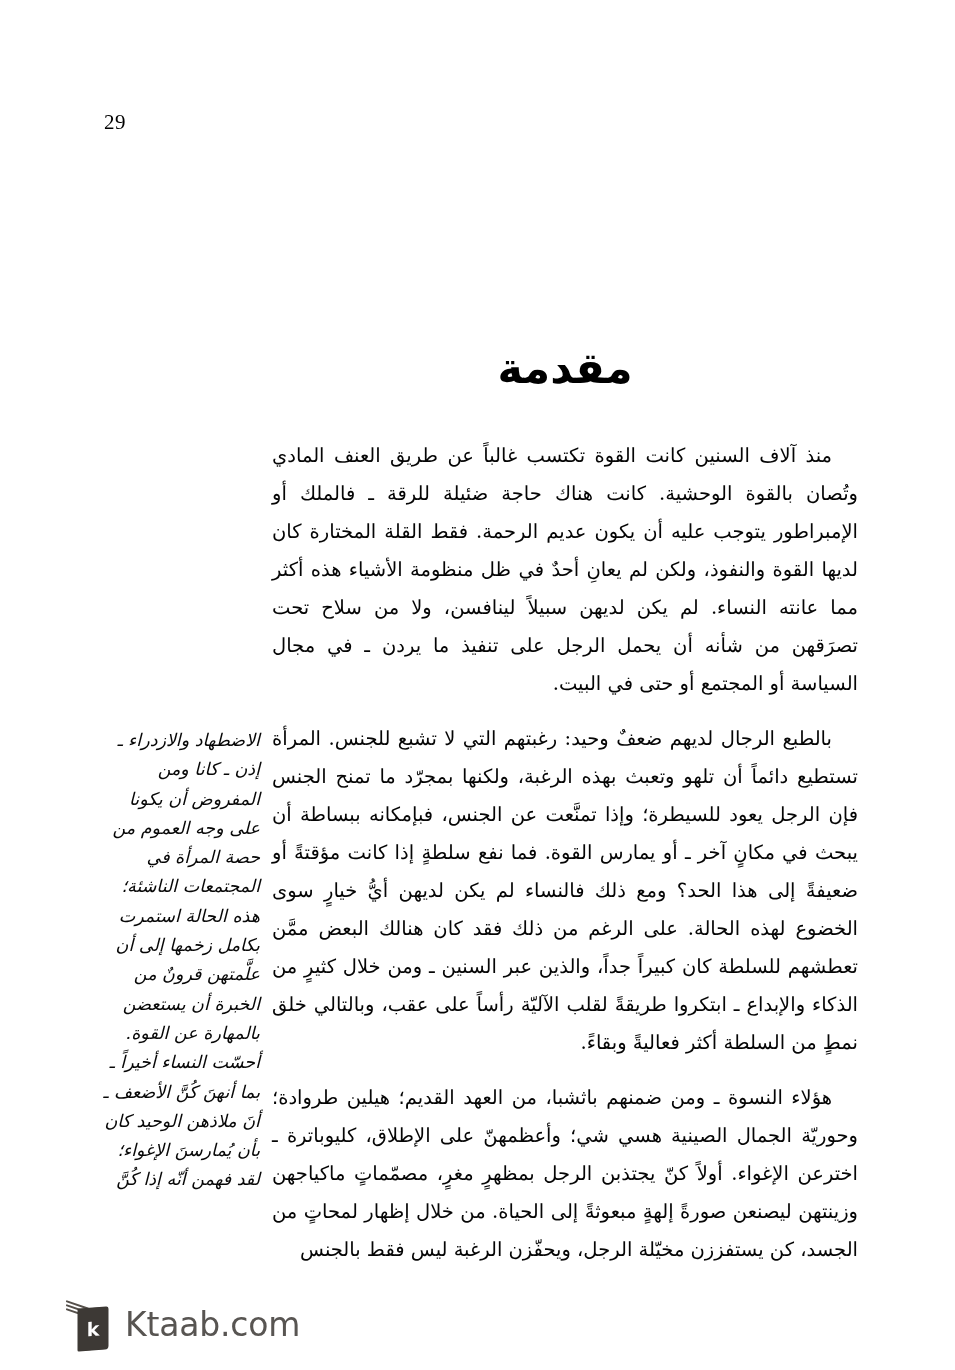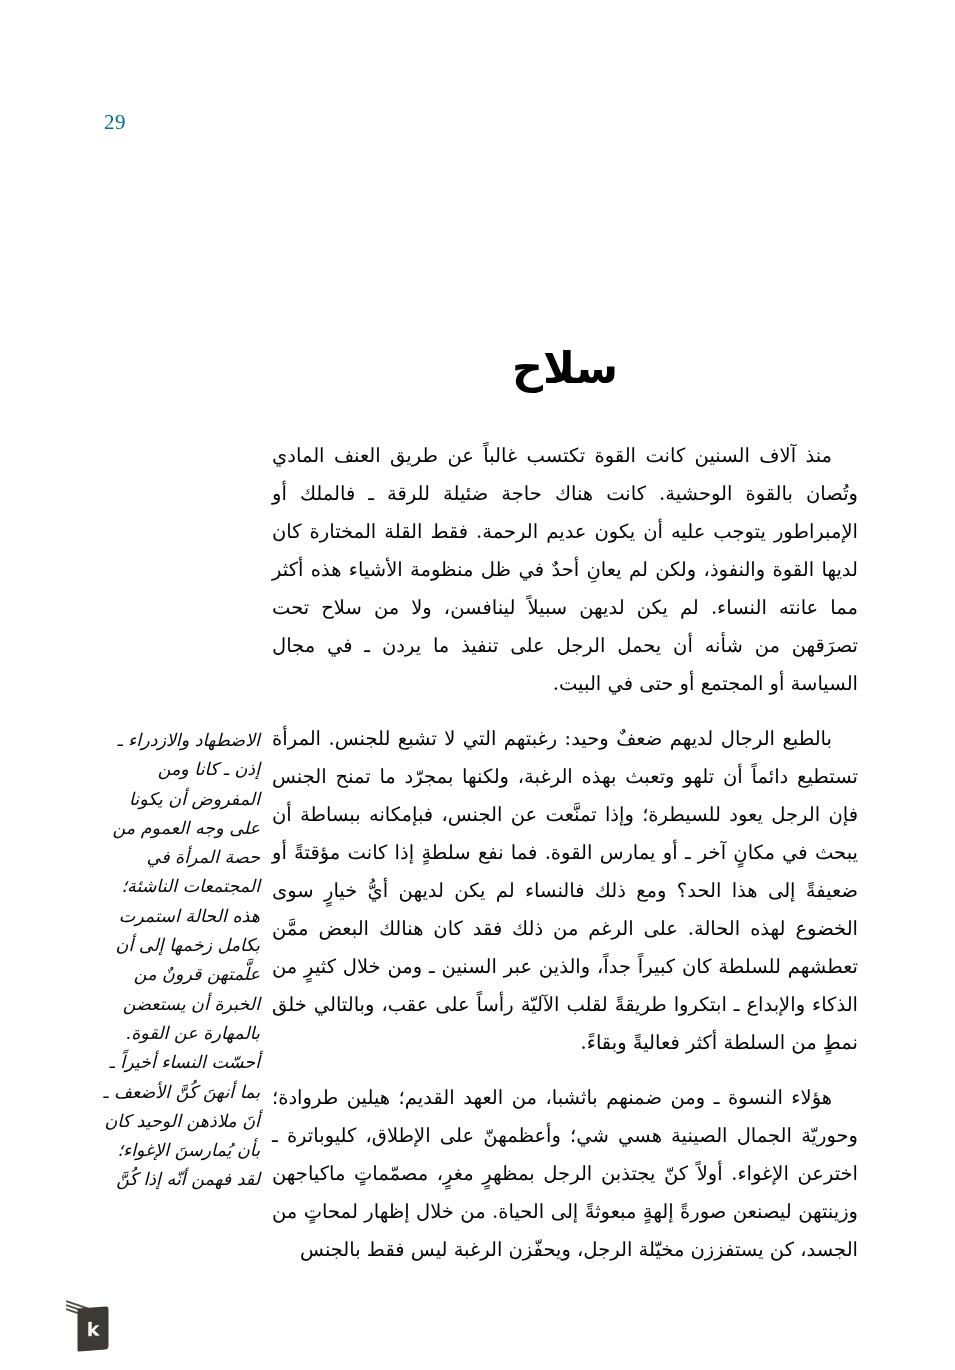--- a/index.html
+++ b/index.html
@@ -19,21 +19,21 @@
     color: #000000;
   }
 
   
   .folio {
     position: absolute;
     top: 110px;
     left: 104px;
     font-family: "Liberation Serif", "DejaVu Serif", serif;
     font-size: 21px;
-    color: #0369a1;
+    color: #000000;
     letter-spacing: 0.5px;
   }
 
   
   .chapter-title {
     position: absolute;
     top: 315px;
     left: 272px;
     width: 586px;
     text-align: center;
@@ -166,21 +166,21 @@
     line-height: 1;
   }
 </style>
 </head>
 <body>
 
 <div class="page">
 
   <div class="folio">29</div>
 
-  <h1 class="chapter-title">سلاح</h1>
+  <h1 class="chapter-title">مقدمة</h1>
 
   <div class="body-column">
     <p>منذ آلاف السنين كانت القوة تكتسب غالباً عن طريق العنف المادي وتُصان بالقوة الوحشية. كانت هناك حاجة ضئيلة للرقة ـ فالملك أو الإمبراطور يتوجب عليه أن يكون عديم الرحمة. فقط القلة المختارة كان لديها القوة والنفوذ، ولكن لم يعانِ أحدٌ في ظل منظومة الأشياء هذه أكثر مما عانته النساء. لم يكن لديهن سبيلاً لينافسن، ولا من سلاح تحت تصرَقهن من شأنه أن يحمل الرجل على تنفيذ ما يردن ـ في مجال السياسة أو المجتمع أو حتى في البيت.</p>
     <p>بالطبع الرجال لديهم ضعفٌ وحيد: رغبتهم التي لا تشبع للجنس. المرأة تستطيع دائماً أن تلهو وتعبث بهذه الرغبة، ولكنها بمجرّد ما تمنح الجنس فإن الرجل يعود للسيطرة؛ وإذا تمنَّعت عن الجنس، فبإمكانه ببساطة أن يبحث في مكانٍ آخر ـ أو يمارس القوة. فما نفع سلطةٍ إذا كانت مؤقتةً أو ضعيفةً إلى هذا الحد؟ ومع ذلك فالنساء لم يكن لديهن أيُّ خيارٍ سوى الخضوع لهذه الحالة. على الرغم من ذلك فقد كان هنالك البعض ممَّن تعطشهم للسلطة كان كبيراً جداً، والذين عبر السنين ـ ومن خلال كثيرٍ من الذكاء والإبداع ـ ابتكروا طريقةً لقلب الآليّة رأساً على عقب، وبالتالي خلق نمطٍ من السلطة أكثر فعاليةً وبقاءً.</p>
     <p>هؤلاء النسوة ـ ومن ضمنهم باثشبا، من العهد القديم؛ هيلين طروادة؛ وحوريّة الجمال الصينية هسي شي؛ وأعظمهنّ على الإطلاق، كليوباترة ـ اخترعن الإغواء. أولاً كنّ يجتذبن الرجل بمظهرٍ مغرٍ، مصمّماتٍ ماكياجهن وزينتهن ليصنعن صورةً إلهةٍ مبعوثةً إلى الحياة. من خلال إظهار لمحاتٍ من الجسد، كن يستفززن مخيّلة الرجل، ويحفّزن الرغبة ليس فقط بالجنس</p>
   </div>
 
   <aside class="margin-note">
     <p>الاضطهاد والازدراء ـ إذن ـ كانا ومن المفروض أن يكونا على وجه العموم من حصة المرأة في المجتمعات الناشئة؛ هذه الحالة استمرت بكامل زخمها إلى أن علَّمتهن قرونٌ من الخبرة أن يستعضن بالمهارة عن القوة. أحسّت النساء أخيراً ـ بما أنهنَ كُنَّ الأضعف ـ أنَ ملاذهن الوحيد كان بأن يُمارسنَ الإغواء؛ لقد فهمن أنّه إذا كُنَّ</p>
   </aside>
@@ -188,15 +188,16 @@
   <div class="watermark">
     <div class="wm-mark">
       <div class="wm-pages">
         <span></span>
           <span></span>
           <span></span>
       </div>
       <div class="wm-book"></div>
       <div class="wm-k">k</div>
     </div>
+    <div class="wm-text">Ktaab.com</div>
   </div>
 
 </div>
 
 </body></html>

